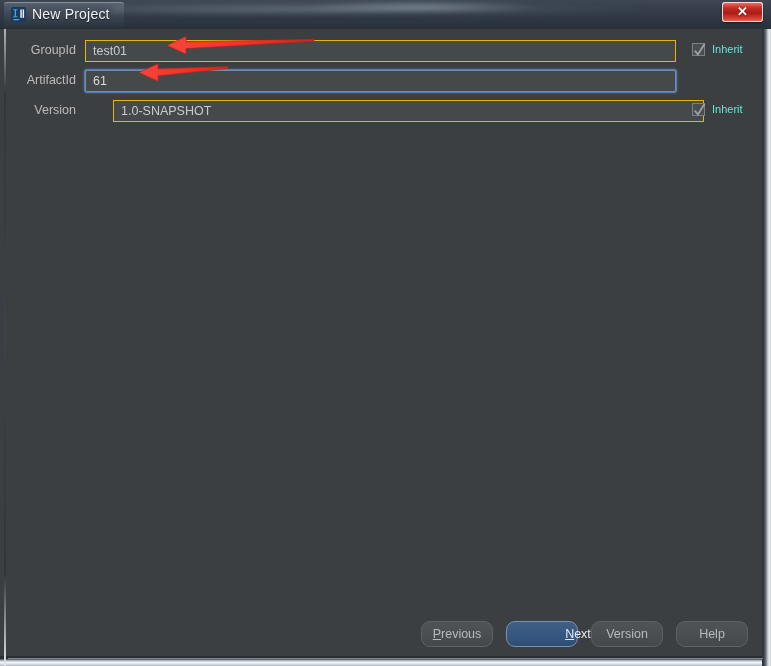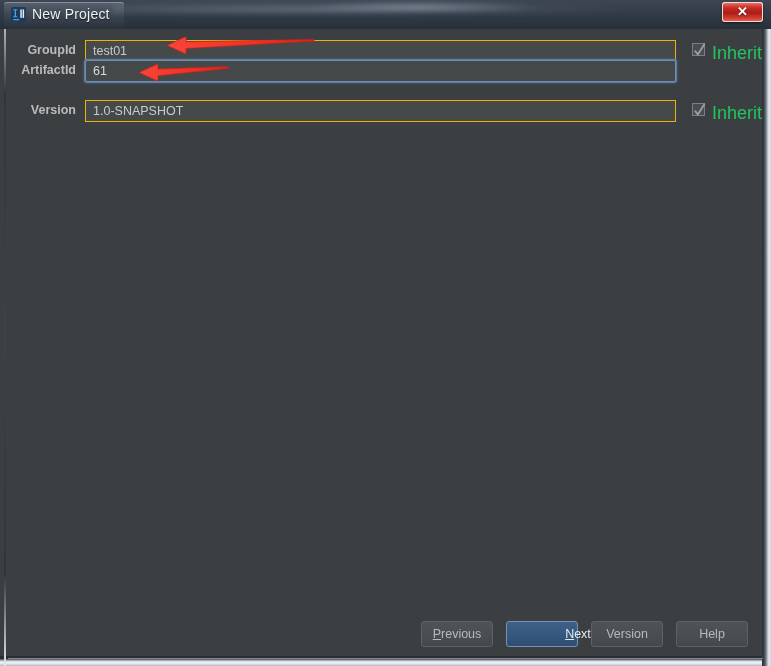--- a/index.html
+++ b/index.html
@@ -157,21 +157,20 @@
     height: 24px;
   }
   .row-label {
     position: absolute;
     left: 0; top: 3px;
     width: 67px;
     text-align: right;
     font-size: 12.5px;
     color: #bbbbbb;
     white-space: nowrap;
-    font-weight: bold;
   }
   .field {
     position: absolute;
     left: 76px; top: 0;
     height: 22px;
     background: #45494a;
     border: 1px solid #eab308;
     box-sizing: border-box;
   }
   .field.focused {
@@ -202,30 +201,30 @@
     left: 0; top: 3px;
     width: 13px; height: 13px;
     background: #4a4d4f;
     border: 1px solid #7a8084;
     box-sizing: border-box;
   }
   .check-box svg { position: absolute; left: -1px; top: -3px; }
   .check-label {
     position: absolute;
     left: 20px; top: 3px;
-    font-size: 18px;
-    color: #22c55e;
+    font-size: 11px;
+    color: #5eead4;
     white-space: nowrap;
   }
 
   
   .btn {
     position: absolute;
     height: 26px;
-    border-radius: 3px;
+    border-radius: 9px;
     box-sizing: border-box;
     background: linear-gradient(180deg, #4f5355 0%, #4a4e50 55%, #44484a 100%);
     border: 1px solid #5d6265;
     cursor: pointer;
   }
   .btn .btn-label {
     position: absolute;
     left: 0; top: 0;
     width: 100%; height: 26px;
     line-height: 25px;
@@ -284,30 +283,30 @@
         <div class="check-wrap" style="left:683px; top:0;">
           <span class="check-box">
             <svg width="15" height="19" viewBox="0 0 15 19">
               <path d="M3.2 10.2 L5.9 13.4 L12.2 3.6" stroke="#9aa0a4" stroke-width="1.9" fill="none" stroke-linecap="round"></path>
             </svg>
           </span>
           <span class="check-label">Inherit</span>
         </div>
       </div>
 
-      <div class="row" style="top:31px; width:745px;">
+      <div class="row" style="top:41px; width:745px;">
         <div class="row-label">ArtifactId</div>
         <div class="field focused" style="width:591px;">
           <span class="field-text">61</span>
         </div>
       </div>
 
       <div class="row" style="top:71px; width:745px;">
         <div class="row-label">Version</div>
-        <div class="field" style="width:591px;">
+        <div class="field" style="width:591px;margin-left:28px;">
           <span class="field-text">1.0-SNAPSHOT</span>
         </div>
         <div class="check-wrap" style="left:683px; top:0;">
           <span class="check-box">
             <svg width="15" height="19" viewBox="0 0 15 19">
               <path d="M3.2 10.2 L5.9 13.4 L12.2 3.6" stroke="#9aa0a4" stroke-width="1.9" fill="none" stroke-linecap="round"></path>
             </svg>
           </span>
           <span class="check-label">Inherit</span>
         </div>

